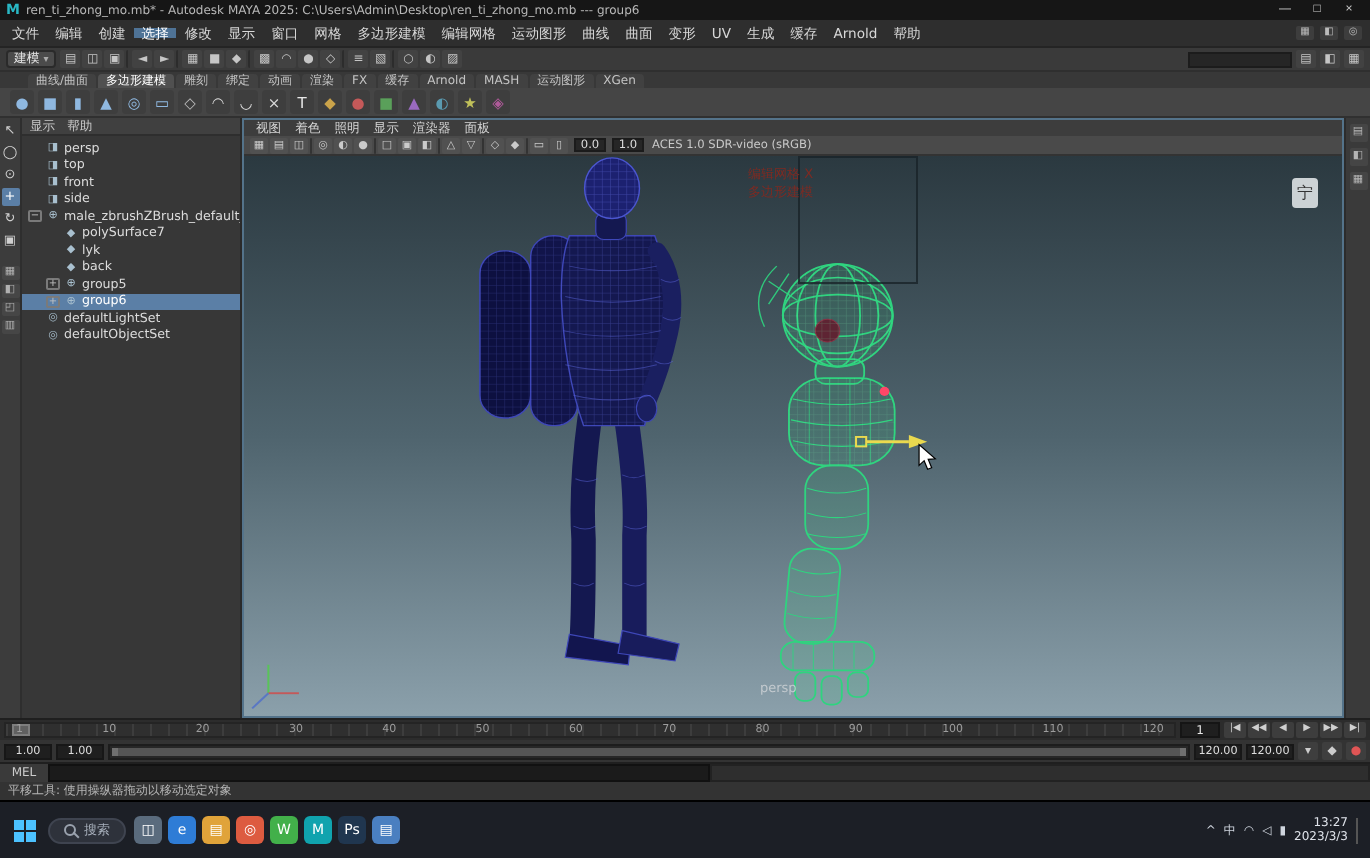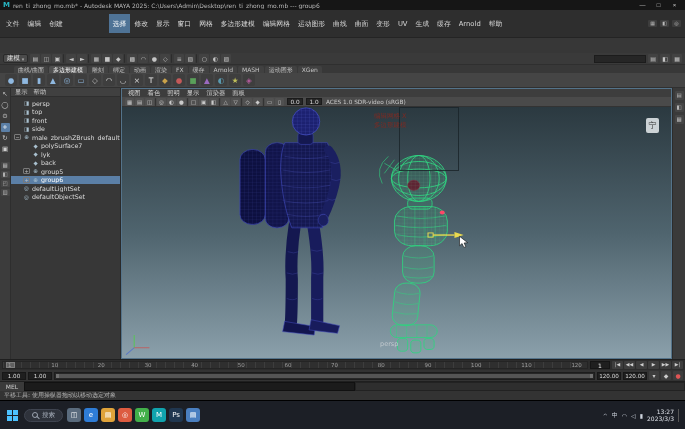--- a/index.html
+++ b/index.html
@@ -8,29 +8,29 @@
     font-family:"DejaVu Sans","Liberation Sans",sans-serif;color:#d0d0d0;background:#373737;}
 
   
   .titlebar{height:10px;background:#161616;display:flex;align-items:center;gap:3px;padding:0 3px;flex:0 0 auto;}
   .mlogo{color:#29b8c5;font-size:7px;font-weight:bold;line-height:10px;}
   .title{flex:1;font-size:6px;color:#b8b8b8;white-space:nowrap;overflow:hidden;}
   .wc{display:flex;gap:1px;}
   .wbtn{width:15px;height:9px;border:none;background:none;color:#ccc;font-size:6px;line-height:9px;padding:0;text-align:center;}
 
   
-  .menubar{height:28px;background:#2e2e2e;display:flex;align-items:stretch;font-size:6.8px;padding:4px 2px;flex:0 0 auto;border-bottom:1px solid #242424;}
+  .menubar{height:14px;background:#2e2e2e;display:flex;align-items:stretch;font-size:6.8px;padding:4px 2px;flex:0 0 auto;border-bottom:1px solid #242424;}
   .menus{display:flex;align-items:stretch;}
   .menu-item{padding:0 4px;display:flex;align-items:center;color:#d8d8d8;white-space:nowrap;}
-  .menu-item.highlight{background:#4f7396;color:#fff;margin-left:42px;}
+  .menu-item.highlight{background:#4f7396;color:#fff;}
   .menubar-right{margin-left:auto;display:flex;align-items:center;gap:3px;padding-right:2px;}
   .mb-ic{width:9px;height:7px;background:#3d3d3d;color:#bbb;font-size:5px;line-height:7px;text-align:center;border-radius:1px;}
 
   
-  .statusline{height:12px;background:#3a3a3a;display:flex;align-items:center;gap:2px;padding:0 3px;flex:0 0 auto;border-bottom:1px solid #2f2f2f;margin-top:15px;}
+  .statusline{height:12px;background:#3a3a3a;display:flex;align-items:center;gap:2px;padding:0 3px;flex:0 0 auto;border-bottom:1px solid #2f2f2f;}
   .mode-dd{display:flex;align-items:center;gap:2px;background:#4b4b4b;border:1px solid #2a2a2a;height:9px;padding:0 3px;font-size:6.4px;border-radius:2px;color:#e4e4e4;}
   .caret{font-size:5px;color:#aaa;}
   .sl-icons{display:flex;align-items:center;gap:1px;}
   .sl-ic{width:10px;height:9px;font-size:6px;line-height:9px;text-align:center;color:#c6c6c6;background:#424242;border-radius:1px;}
   .sl-ic.sep{width:2px;background:none;border-left:1px solid #2c2c2c;height:9px;}
   .sl-fields{margin-left:auto;display:flex;gap:2px;align-items:center;}
   .sl-input{width:52px;height:8px;background:#262626;border:1px solid #1c1c1c;}
 
   
   .shelftabs{height:8px;background:#383838;display:flex;align-items:flex-end;font-size:6px;padding:0 14px;gap:1px;flex:0 0 auto;}

